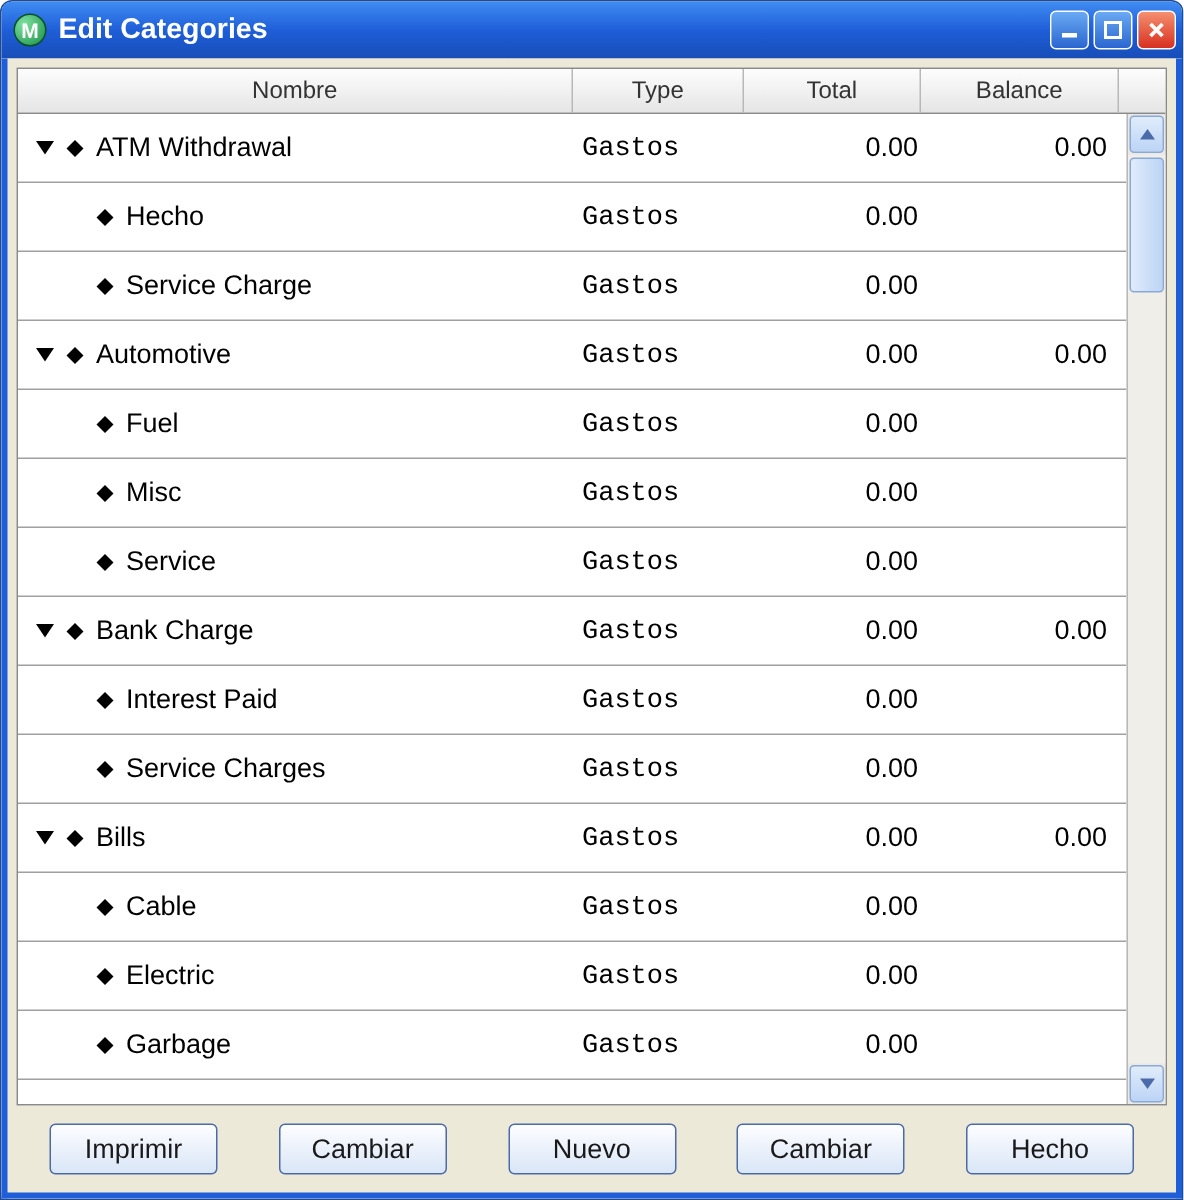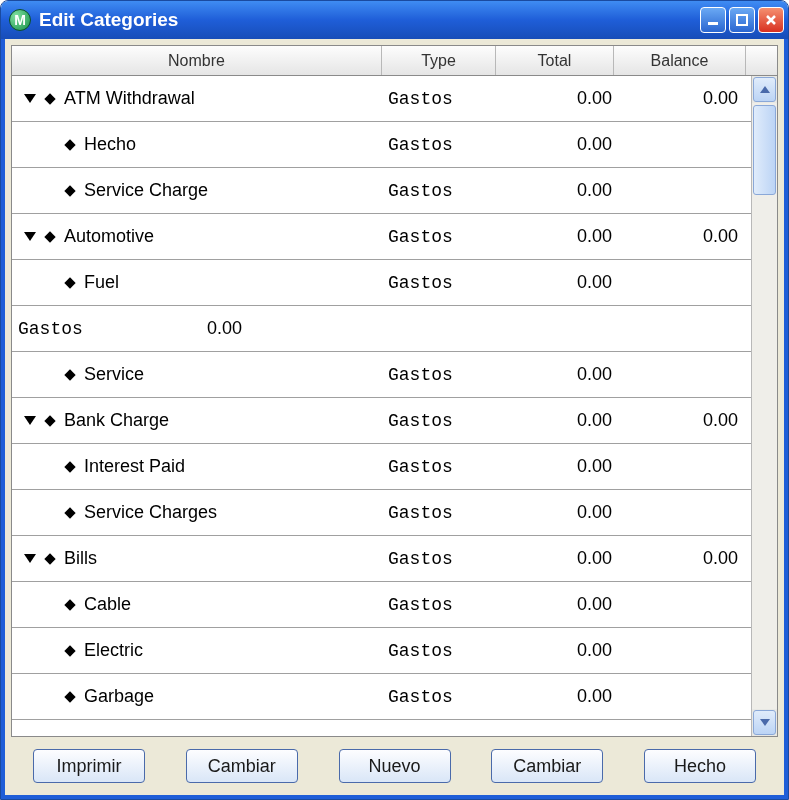--- a/index.html
+++ b/index.html
@@ -279,20 +279,25 @@
               <div class="cell name">
                 <span class="indent1"></span>
                 <span class="diamond"></span>
                 <span>Fuel</span>
               </div>
               <div class="cell type">Gastos</div>
               <div class="cell bal">0.00</div>
               <div class="cell tot"></div>
             </div>
             <div class="row">
+              <div class="cell name">
+                <span class="indent1"></span>
+                <span class="diamond"></span>
+                <span>Misc</span>
+              </div>
               <div class="cell type">Gastos</div>
               <div class="cell bal">0.00</div>
               <div class="cell tot"></div>
             </div>
             <div class="row">
               <div class="cell name">
                 <span class="indent1"></span>
                 <span class="diamond"></span>
                 <span>Service</span>
               </div>

